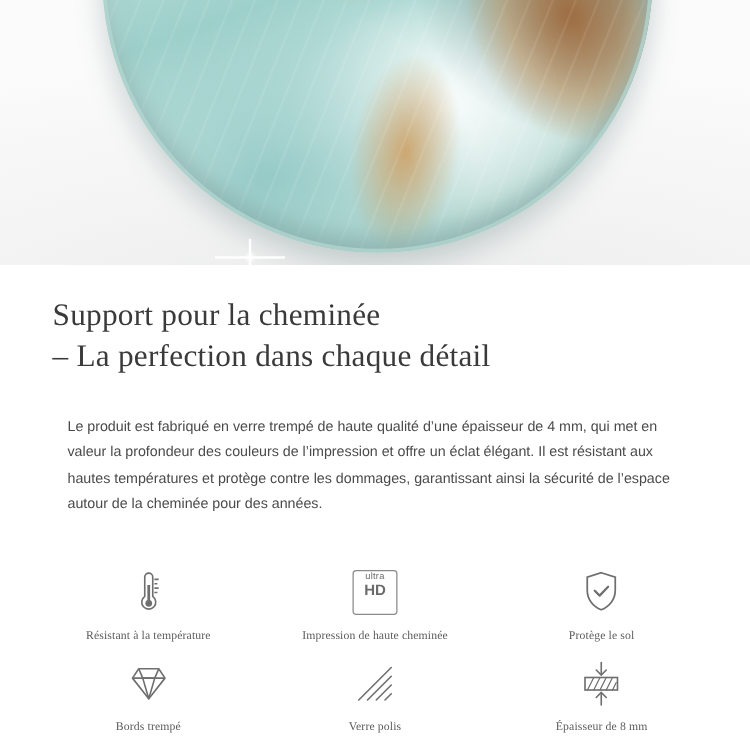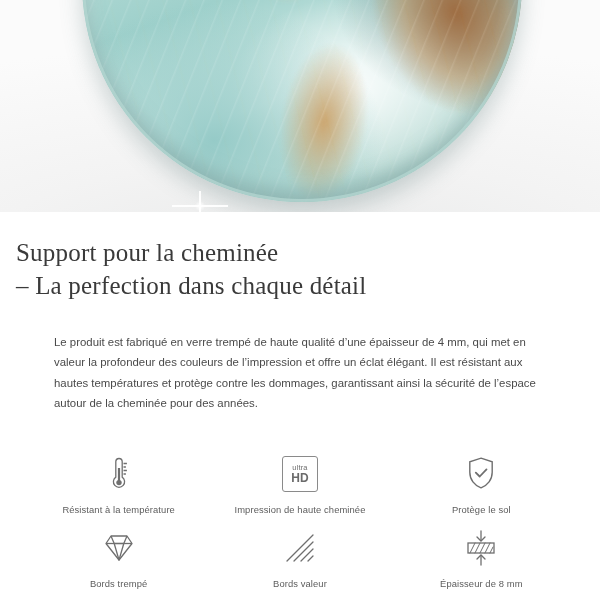--- a/index.html
+++ b/index.html
@@ -153,21 +153,21 @@
   
   .content {
     position: absolute;
     left: 0;
     top: 212px;
     width: 600px;
   }
 
   .headline {
     margin: 0;
-    padding: 24px 38px 0 16px;
+    padding: 24px 38px 0 42px;
     font-family: "Liberation Serif", serif;
     font-weight: 400;
     font-size: 25px;
     line-height: 1.32;
     color: #3a3a3a;
     letter-spacing: 0.2px;
   }
   .headline .line2 { display: block; }
 
   .paragraph {
@@ -196,31 +196,32 @@
     display: flex;
     align-items: center;
     justify-content: center;
     color: #6f6f6f;
   }
   .feature-label {
     margin-top: 7px;
     font-size: 9.4px;
     color: #5c5c5c;
     letter-spacing: 0.1px;
+    font-family: Liberation Serif, serif;
   }
 
   .ultrahd {
     width: 34px;
     height: 34px;
     border: 1.4px solid #8a8a8a;
     border-radius: 3px;
     display: flex;
     flex-direction: column;
     align-items: center;
-    justify-content: center;
+    justify-content: flex-start;
     color: #6b6b6b;
     line-height: 1;
   }
   .ultrahd .u1 { font-size: 7.4px; letter-spacing: 0.2px; }
   .ultrahd .u2 { font-size: 12px; font-weight: 700; margin-top: 1px; }
 </style>
 </head>
 <body>
 
 <div id="page">
@@ -298,21 +299,21 @@
 
       <div class="feature">
         <div class="feature-icon">
           <svg width="34" height="34" viewBox="0 0 34 34" fill="none" stroke="#6f6f6f" stroke-width="1.3" stroke-linecap="round">
             <path d="M4 30L30 4"></path>
             <path d="M11 30L30 11"></path>
             <path d="M18 30L30 18"></path>
             <path d="M25 30L30 25"></path>
           </svg>
         </div>
-        <div class="feature-label">Bords valeur</div>
+        <div class="feature-label">Verre polis</div>
       </div>
 
       <div class="feature">
         <div class="feature-icon">
           <svg width="40" height="40" viewBox="0 0 40 40" fill="none" stroke="#6f6f6f" stroke-width="1.3" stroke-linecap="round">
             <path d="M20 3v9"></path>
             <path d="M16 9l4 4 4-4"></path>
             <path d="M20 37v-9"></path>
             <path d="M16 31l4-4 4 4"></path>
             <rect x="7" y="15" width="26" height="10" fill="none" stroke="#6f6f6f" stroke-width="1.3"></rect>

